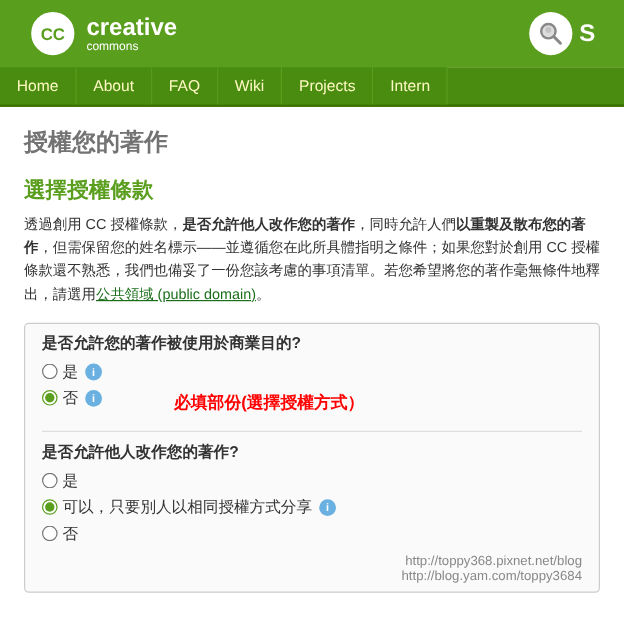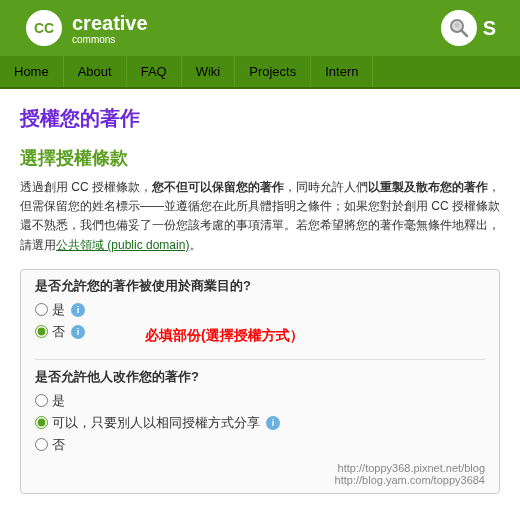--- a/index.html
+++ b/index.html
@@ -60,41 +60,41 @@
     }
 
     
     .nav {
       background: #4a8c10;
       display: flex;
       border-bottom: 2px solid #3a7000;
     }
     .nav-item {
       padding: 8px 14px;
-      color: #000000;
+      color: #fef9c3;
       font-size: 13px;
       cursor: pointer;
       background: #4a8c10;
       border-right: 1px solid #5a9e1e;
       white-space: nowrap;
     }
     .nav-item.active {
       background: #fff;
       color: #333;
       font-weight: bold;
     }
 
     
     .content {
       padding: 16px 20px;
     }
     .page-title {
       font-size: 20px;
       font-weight: bold;
-      color: #6d28d9;
+      color: #737373;
       margin-bottom: 14px;
     }
     .section-title {
       font-size: 18px;
       color: #5a9e1e;
       font-weight: bold;
       margin-bottom: 8px;
       font-family: Liberation Serif, serif;
     }
     .intro-text {
@@ -206,21 +206,21 @@
   <div class="nav-item">Projects</div>
   <div class="nav-item">Intern</div>
 </div>
 
 <div class="content">
   <div class="page-title">授權您的著作</div>
 
   <div class="section-title">選擇授權條款</div>
 
   <div class="intro-text">
-    <span>透過創用 CC 授權條款，</span><span class="bold-link">您不但可以保留您的著作</span><span>，同時允許人們</span><span class="bold-link">以重製及散布您的著作</span><span>，但需保留您的姓名標示</span><span>——並遵循您在此所具體指明之條件；如果您對於創用 CC 授權條款還不熟悉，我們也備妥了一份您該考慮的事項清單。若您希望將您的著作毫無條件地釋出，請選用</span><span class="underline">公共領域 (public domain)</span><span>。</span>
+    <span>透過創用 CC 授權條款，</span><span class="bold-link">是否允許他人改作您的著作</span><span>，同時允許人們</span><span class="bold-link">以重製及散布您的著作</span><span>，但需保留您的姓名標示</span><span>——並遵循您在此所具體指明之條件；如果您對於創用 CC 授權條款還不熟悉，我們也備妥了一份您該考慮的事項清單。若您希望將您的著作毫無條件地釋出，請選用</span><span class="underline">公共領域 (public domain)</span><span>。</span>
   </div>
 
   <div class="license-box">
 
     <div class="question-label">是否允許您的著作被使用於商業目的?</div>
 
     <div class="radio-row">
       <input type="radio" name="commercial" value="yes" style="">
       <span>是</span>
       <span class="info-icon">i</span>

